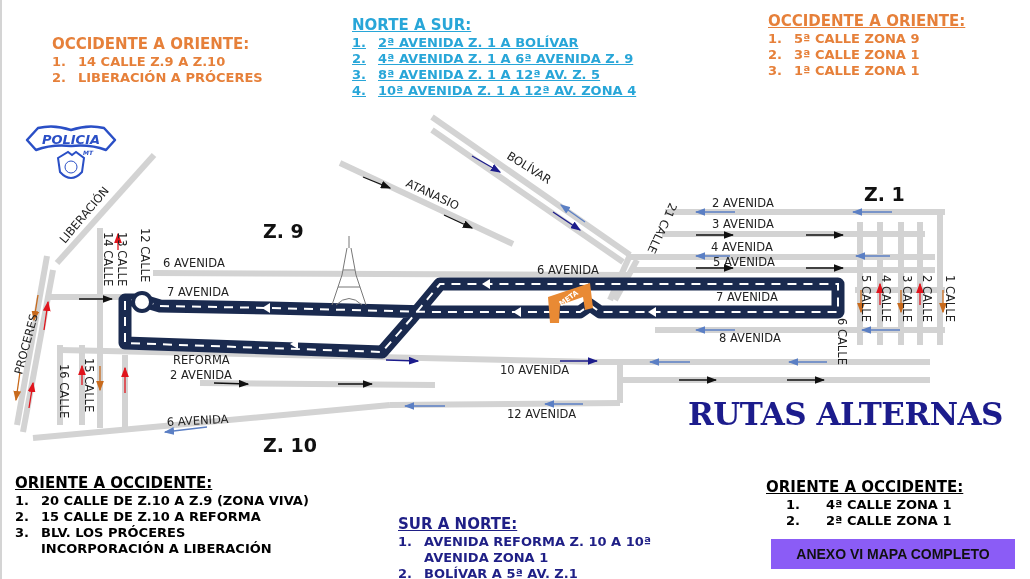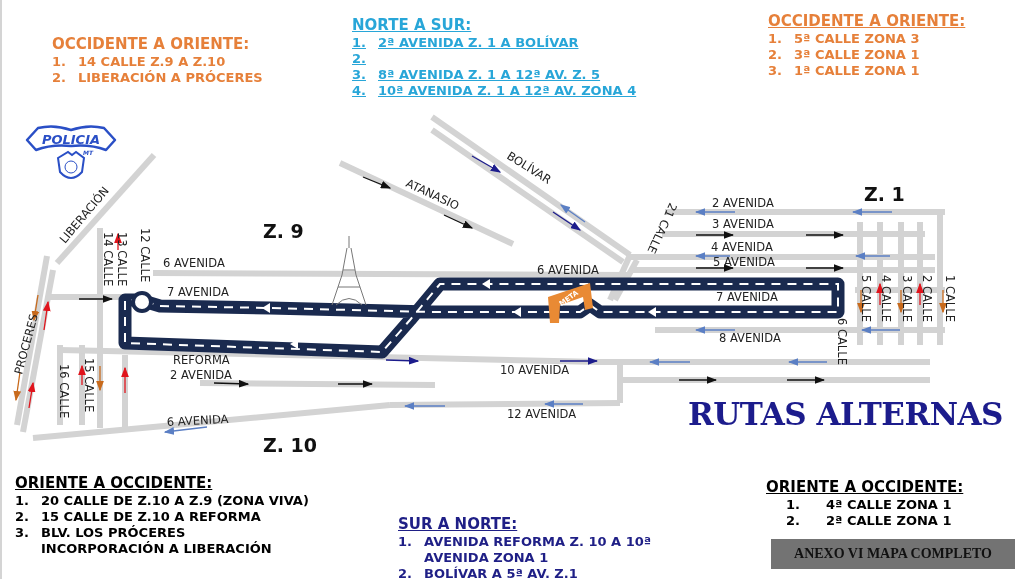--- a/index.html
+++ b/index.html
@@ -12,21 +12,21 @@
   .legend li{display:flex;}
   .legend li .n{display:inline-block;width:26px;flex:none;}
   .orange{color:#e6803a;}
   .cyan{color:#28a6d8;}
   .red{color:#000000;}
   .navy{color:#1f1f86;margin-top:38px;}
   #map{position:absolute;left:0;top:0;}
   .lbl{font-family:"DejaVu Sans",sans-serif;font-size:11.5px;fill:#222;}
   .zone{font-family:"DejaVu Sans",sans-serif;font-size:19px;font-weight:bold;fill:#111;}
   .title-big{position:absolute;left:688px;top:396px;font-family:"DejaVu Serif","Liberation Serif",serif;font-weight:bold;font-size:31px;color:#1c1c8c;letter-spacing:-0.5px;}
-  .annex{position:absolute;left:771px;top:539px;width:244px;height:30px;background:#737373;color:#111;font-weight:bold;font-size:14px;display:flex;align-items:center;justify-content:center;font-family:Liberation Serif, serif;}
+  .annex{position:absolute;left:771px;top:539px;width:244px;height:30px;background:#8b5cf6;color:#111;font-weight:bold;font-size:14px;display:flex;align-items:center;justify-content:center;font-family:Liberation Sans, sans-serif;}
   .logo{position:absolute;left:24px;top:122px;}
 </style>
 </head>
 <body>
 
 <div class="frame"></div>
 
 <div class="legend orange" style="left:52px;top:35px;">
   <div class="title">OCCIDENTE A ORIENTE:</div>
   <ol>
@@ -43,38 +43,39 @@
 
 <div class="legend cyan" style="left:352px;top:16px;text-decoration:underline;">
   <div class="title">NORTE A SUR:</div>
   <ol>
     <li>
         <span class="n">1.</span>
         <span>2ª AVENIDA Z. 1 A BOLÍVAR</span>
       </li>
     <li>
         <span class="n">2.</span>
+        <span>4ª AVENIDA Z. 1 A 6ª AVENIDA Z. 9</span>
       </li>
     <li>
         <span class="n">3.</span>
         <span>8ª AVENIDA Z. 1 A 12ª AV. Z. 5</span>
       </li>
     <li>
         <span class="n">4.</span>
         <span>10ª AVENIDA Z. 1 A 12ª AV. ZONA 4</span>
       </li>
   </ol>
 </div>
 
 <div class="legend orange" style="left:768px;top:12px;">
   <div class="title u">OCCIDENTE A ORIENTE:</div>
   <ol>
     <li>
         <span class="n">1.</span>
-        <span>5ª CALLE ZONA 3</span>
+        <span>5ª CALLE ZONA 9</span>
       </li>
     <li>
         <span class="n">2.</span>
         <span>3ª CALLE ZONA 1</span>
       </li>
     <li>
         <span class="n">3.</span>
         <span>1ª CALLE ZONA 1</span>
       </li>
   </ol>

